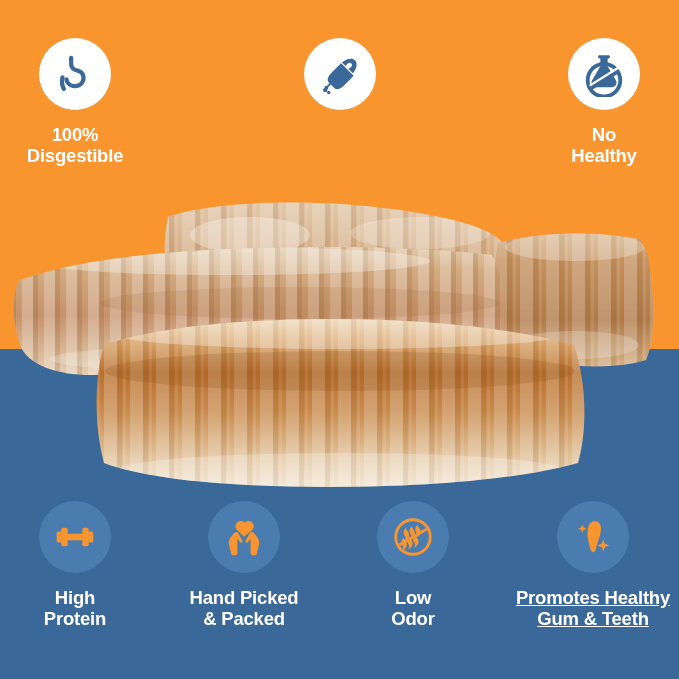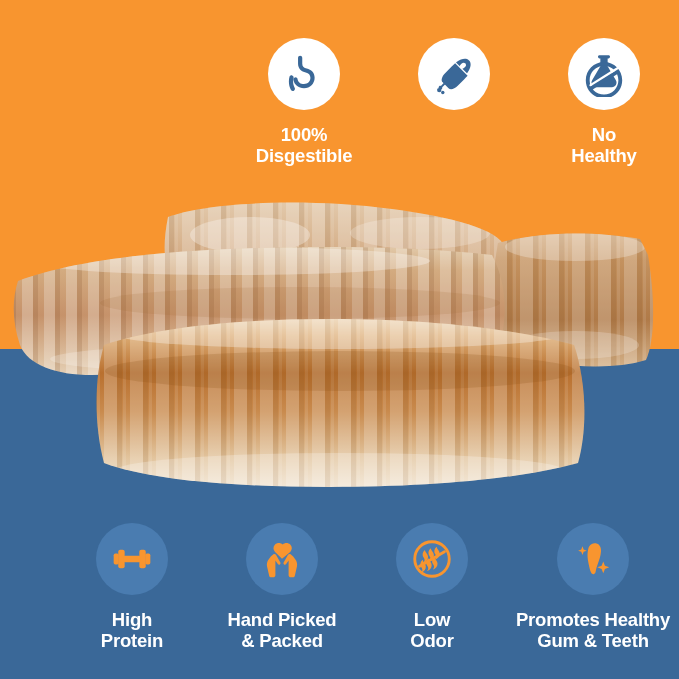--- a/index.html
+++ b/index.html
@@ -25,26 +25,26 @@
     position:absolute; left:0; top:349px;
     width:679px; height:330px;
     background:#3A6898;
   }
 
   
   .feature-row {
     position:absolute;
     left:0; width:679px;
     display:flex;
-    justify-content:flex-end;
+    justify-content:space-between;
     align-items:flex-start;
     z-index:5;
   }
   .feature-row.top { top:38px; }
-  .feature-row.bottom { top:523px; }
+  .feature-row.bottom { top:501px; }
 
   .feature {
     width:150px;
     display:flex;
     flex-direction:column;
     align-items:center;
   }
 
   .badge {
     width:72px; height:72px;
@@ -63,21 +63,21 @@
     margin-top:14px;
     color:#FFFFFF;
     font-size:18.5px;
     font-weight:bold;
     line-height:1.16;
     text-align:center;
     letter-spacing:-0.2px;
     white-space:pre-line;
   }
   .feature.wide { width:172px; }
-  .feature.wide .feature-label { font-size:18.5px; }
+  .feature.wide .feature-label { font-size:18.5px;text-decoration:underline; }
 
   
   #product {
     position:absolute;
     left:0; top:195px;
     width:679px; height:305px;
     z-index:3;
   }
   #product svg { display:block; width:679px; height:305px; }
 </style>

